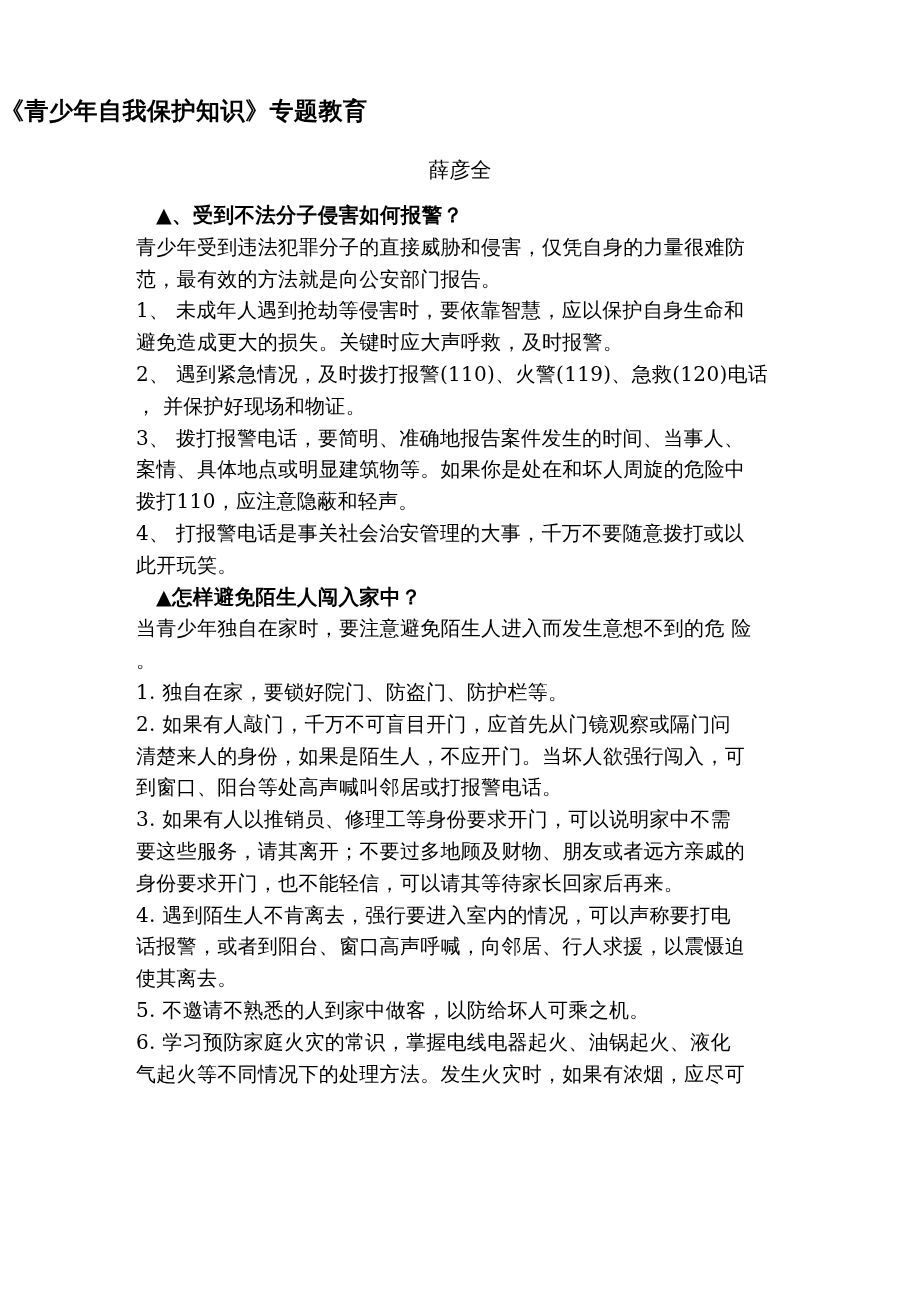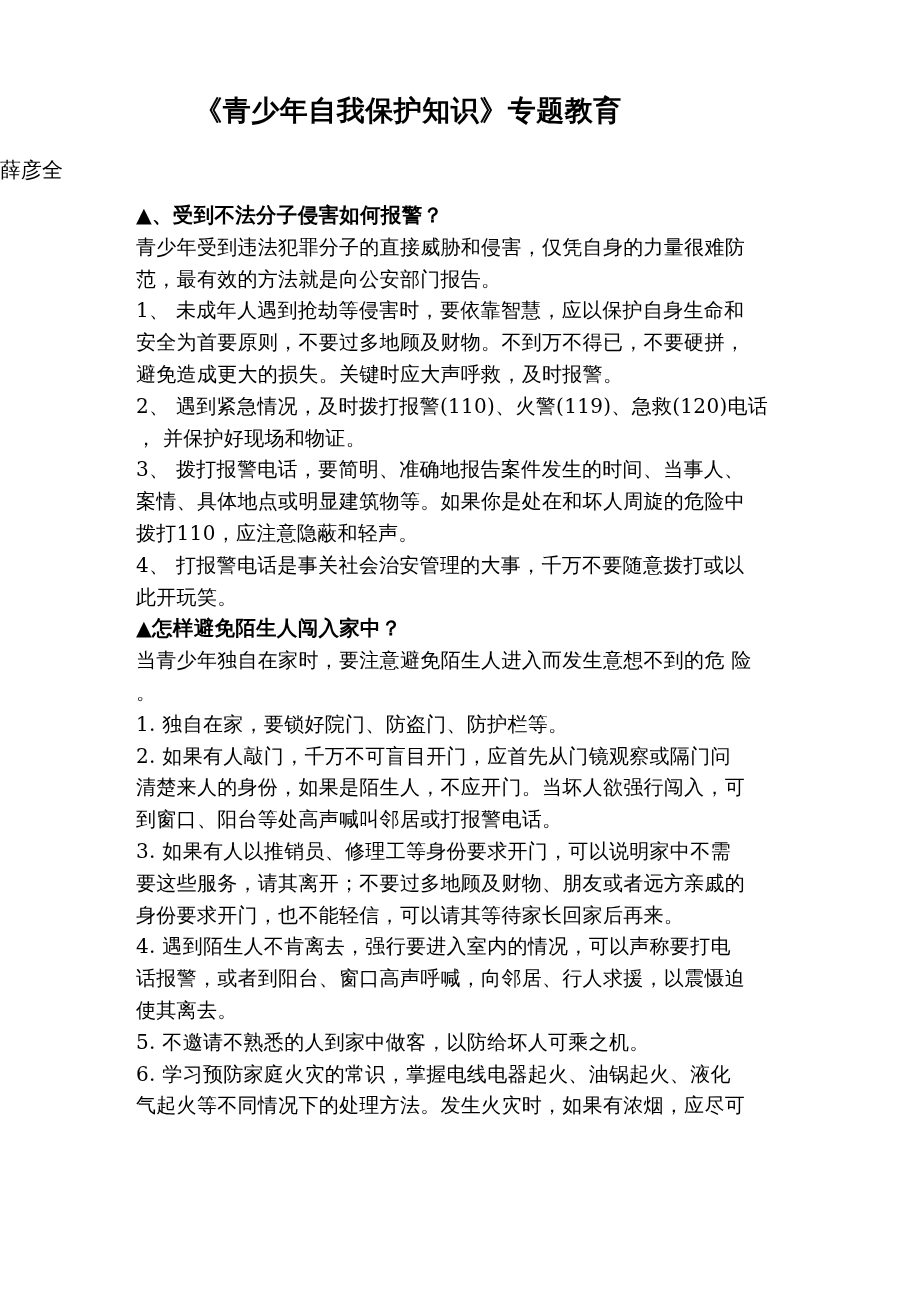--- a/index.html
+++ b/index.html
@@ -21,32 +21,32 @@
       top: 0;
       width: 920px;
       height: 1302px;
       background: #ffffff;
     }
     .title {
       position: absolute;
       left: 0;
       width: 816px;
       top: 88px;
-      text-align: center;
       font-family: "DejaVu Sans", "Liberation Sans", sans-serif;
       font-weight: bold;
-      font-size: 28px;
+      font-size: 24px;
       line-height: 46px;
       letter-spacing: 0.5px;
     }
     .author {
       position: absolute;
       left: 0;
       width: 920px;
       top: 155px;
+      text-align: center;
       font-family: "DejaVu Sans", "Liberation Sans", sans-serif;
       font-size: 21px;
       line-height: 30px;
     }
     .body {
       position: absolute;
       left: 136px;
       top: 200px;
       width: 660px;
     }
@@ -55,37 +55,37 @@
       height: 31.8px;
       line-height: 31.8px;
       font-size: 20px;
       white-space: nowrap;
       letter-spacing: 0.3px;
     }
     .heading {
       font-family: "DejaVu Sans", "Liberation Sans", sans-serif;
       font-weight: bold;
       font-size: 20.5px;
+      margin-left: 20px;
     }
   </style>
 </head>
 <body>
 
 <div class="page">
   <div class="title">《青少年自我保护知识》专题教育</div>
   <div class="author">薛彦全</div>
 
   <div class="body">
 
     <div>
       <span class="line heading">▲、受到不法分子侵害如何报警？</span>
       <span class="line">青少年受到违法犯罪分子的直接威胁和侵害，仅凭自身的力量很难防</span>
       <span class="line">范，最有效的方法就是向公安部门报告。</span>
       <span class="line">1、 未成年人遇到抢劫等侵害时，要依靠智慧，应以保护自身生命和</span>
-      <span class="line">安全为首要原则，不要过多地顾及财物。不到万不得已，不要硬拼，</span>
       <span class="line">避免造成更大的损失。关键时应大声呼救，及时报警。</span>
       <span class="line">2、 遇到紧急情况，及时拨打报警(110)、火警(119)、急救(120)电话</span>
       <span class="line">，  并保护好现场和物证。</span>
       <span class="line">3、 拨打报警电话，要简明、准确地报告案件发生的时间、当事人、</span>
       <span class="line">案情、具体地点或明显建筑物等。如果你是处在和坏人周旋的危险中</span>
       <span class="line">拨打110，应注意隐蔽和轻声。</span>
       <span class="line">4、 打报警电话是事关社会治安管理的大事，千万不要随意拨打或以</span>
       <span class="line">此开玩笑。</span>
     </div>
 

